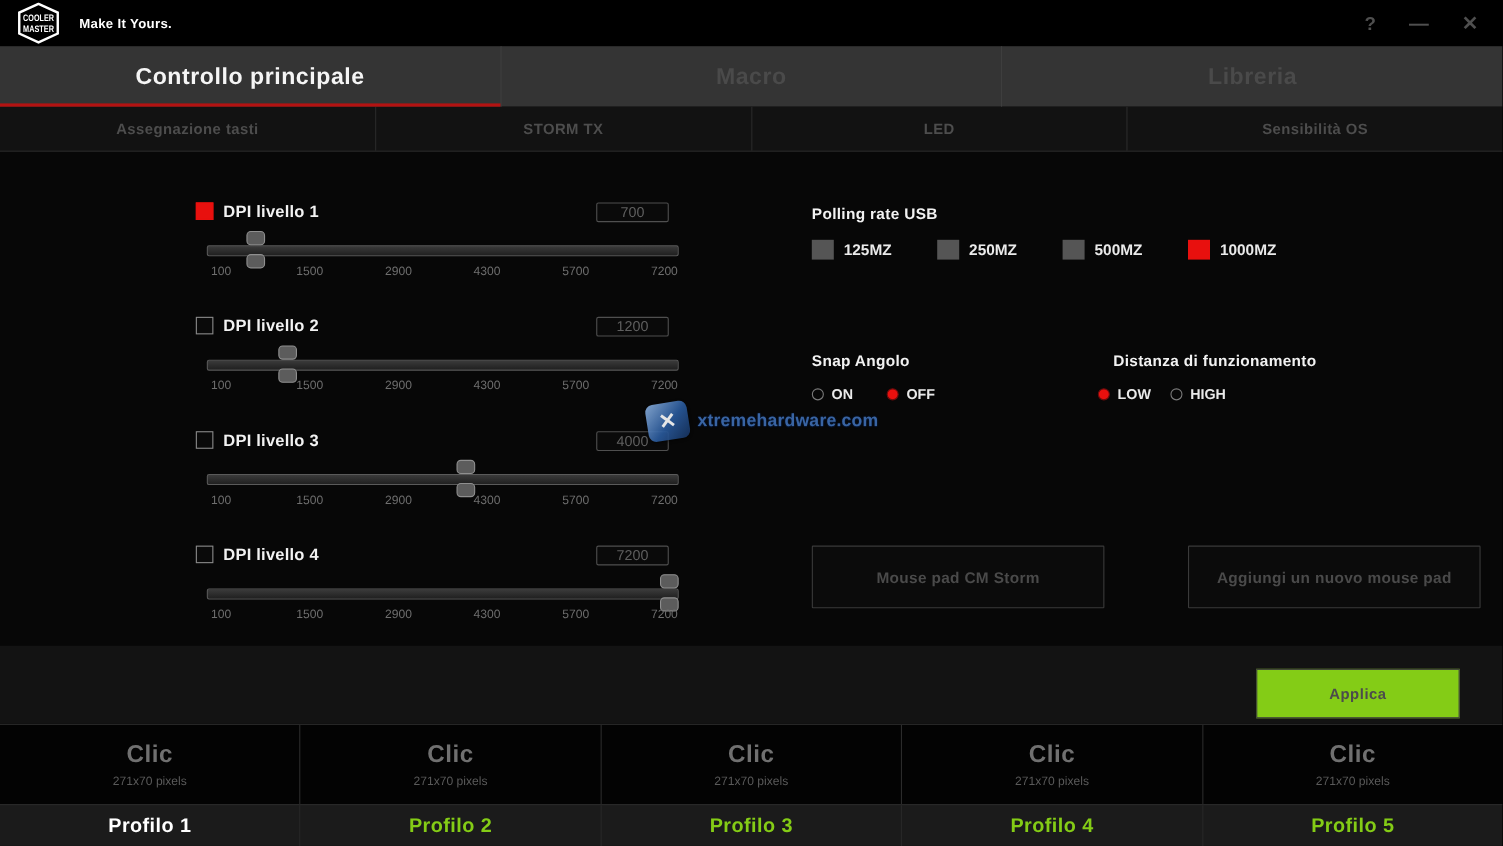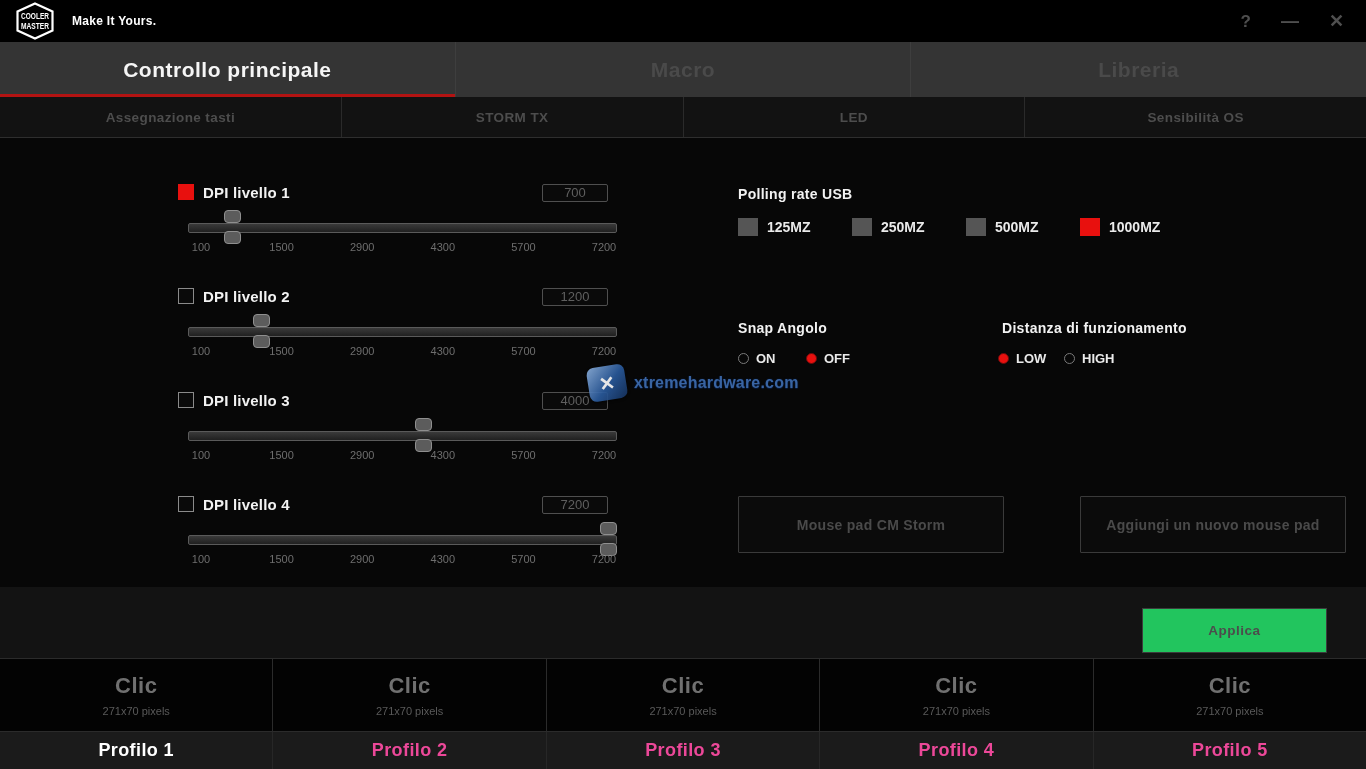--- a/index.html
+++ b/index.html
@@ -57,21 +57,21 @@
 
   .right-col { position:absolute; left:738px; top:0; width:610px; height:449px; }
   .section-title { position:absolute; font-size:14px; font-weight:bold; color:#f2f2f2; letter-spacing:.3px; }
   .poll-title { left:0; top:48px; }
   .poll-row { position:absolute; left:0; top:80px; height:20px; }
   .poll-opt { position:absolute; display:flex; align-items:center; cursor:pointer; }
   .poll-box { width:20px; height:18px; background:#555; }
   .poll-box.on { background:var(--selected_red,#e8100e); }
   .poll-label { margin-left:9px; font-size:14px; font-weight:bold; color:#eaeaea; }
   .snap-title { left:0; top:182px; }
-  .dist-title { left:264px; top:182px; }
+  .dist-title { left:274px; top:182px; }
   .radio-row { position:absolute; top:213px; height:16px; }
   .radio-opt { position:absolute; display:flex; align-items:center; cursor:pointer; }
   .radio { width:11px; height:11px; border-radius:50%; border:1px solid #7a7a7a; background:transparent; }
   .radio.on { background:var(--selected_red,#e8100e); border-color:#6d0c0c; }
   .radio-label { margin-left:7px; font-size:13px; font-weight:bold; color:#eaeaea; }
   .pad-btn { position:absolute; top:314px; width:266px; height:57px; border:1px solid #3a3a3a;
     background:#0b0b0b; color:#4a4a4a; font-size:14px; font-weight:bold; letter-spacing:.3px;
     display:flex; align-items:center; justify-content:center; cursor:pointer; border-radius:1px;margin-top:44px; }
   .pad-btn-left { left:0; } .pad-btn-right { left:342px; }
 
@@ -80,33 +80,33 @@
   .wm-icon { width:38px; height:34px; border-radius:7px; transform:rotate(-9deg);
     background:linear-gradient(135deg,#8fb4e2,#2a5b9e 55%,#16335f);
     display:flex; align-items:center; justify-content:center;
     color:#fff; font-size:19px; font-weight:bold; box-shadow:0 1px 3px rgba(0,0,0,.6); }
   .wm-text { margin-left:8px; font-size:16px; font-weight:bold; color:#3f6fb4;
     text-shadow:0 0 2px #081c3f, 0 1px 1px #081c3f; letter-spacing:.2px; }
 
   
   .footer-strip { position:relative; height:71px; background:#131313; }
   .apply-btn { position:absolute; right:39px; top:21px; width:185px; height:45px;
-    border:1px solid #3c3c3c; background:#22c55e; color:#4c4c4c; font-size:13.5px; font-weight:bold;
+    border:1px solid #3c3c3c; background:#84cc16; color:#4c4c4c; font-size:13.5px; font-weight:bold;
     letter-spacing:.5px; display:flex; align-items:center; justify-content:center; cursor:pointer; }
 
   
   .clic-row { height:73px; display:flex; background:#030303; border-top:1px solid #2b2b2b; }
   .clic-cell { flex:1; border-right:1px solid #2b2b2b; display:flex; flex-direction:column;
     align-items:center; justify-content:center; cursor:pointer; }
   .clic-cell:last-child { border-right:none; }
   .clic-title { font-size:22px; font-weight:bold; color:#707070; letter-spacing:.5px; }
   .clic-size { margin-top:6px; font-size:11px; color:#5a5a5a; }
   .profile-row { height:38px; display:flex; background:#1b1b1b; border-top:1px solid #2b2b2b; }
   .profile-cell { flex:1; border-right:1px solid #272727; display:flex; align-items:center;
-    justify-content:center; font-size:18px; font-weight:bold; color:#ec4899; letter-spacing:.4px; cursor:pointer; }
+    justify-content:center; font-size:18px; font-weight:bold; color:#84cc16; letter-spacing:.4px; cursor:pointer; }
   .profile-cell:last-child { border-right:none; }
   .profile-cell.on { color:#ffffff; }
 </style>
 </head>
 <body>
 
 <div class="app">
 
   <div class="topbar">
     <div class="logo-badge">

